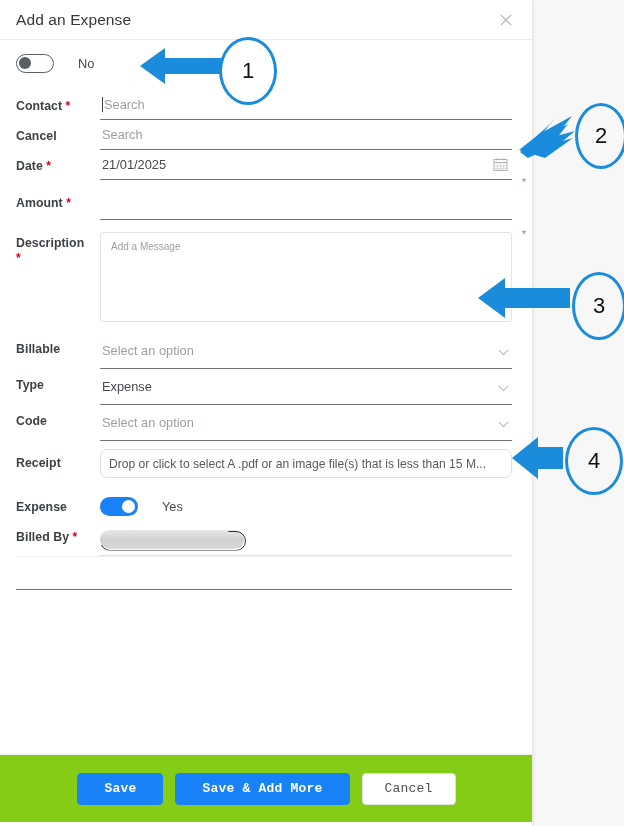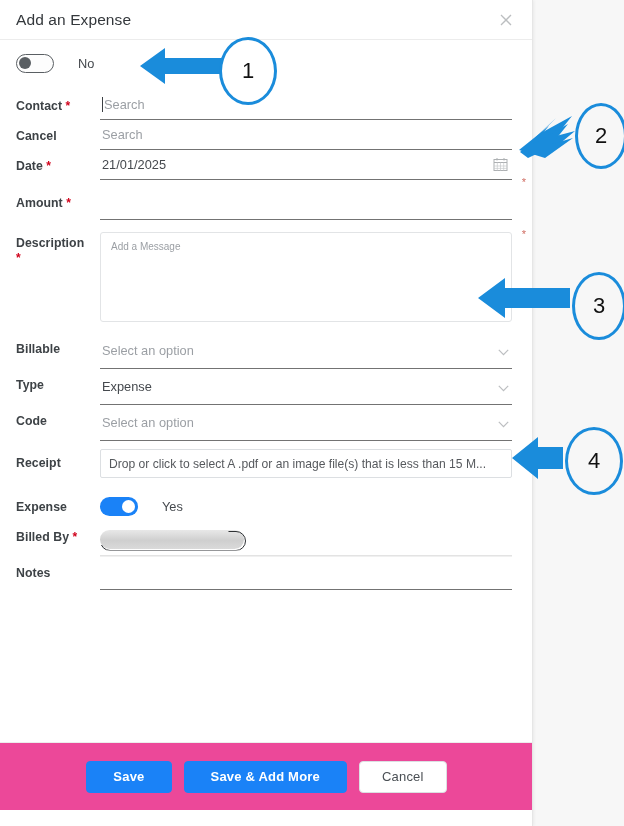--- a/index.html
+++ b/index.html
@@ -196,21 +196,21 @@
     top: 11px;
     width: 11px;
     height: 7px;
     opacity: 0.45;
   }
 
   
   .dropzone {
     height: 29px;
     border: 1px solid #dcdfe2;
-    border-radius: 2px;
+    border-radius: 7px;
     display: flex;
     align-items: center;
     padding: 0 8px;
     font-size: 12.1px;
     color: #56595d;
     box-sizing: border-box;
     white-space: nowrap;
     overflow: hidden;
     background: #fff;
   }
@@ -239,30 +239,31 @@
     border: 1.2px solid #2e3134;
     border-radius: 11px;
     box-sizing: border-box;
     clip-path: polygon(88% 0, 100% 0, 100% 100%, 0 100%, 0 72%, 88% 72%);
   }
 
   
   .footer {
     position: absolute;
     left: 0;
-    bottom: 16px;
+    bottom: 4px;
     width: 533px;
     height: 68px;
     border-top: 1px solid #ececec;
     display: flex;
     align-items: center;
     justify-content: center;
     gap: 12px;
-    background: #ec4899;
-    box-sizing: border-box;
+    background: #84cc16;
+    box-sizing: border-box;
+    font-family: Liberation Mono, monospace;
   }
   .btn {
     height: 32px;
     border-radius: 4px;
     font-size: 13px;
     font-weight: bold;
     display: inline-flex;
     align-items: center;
     justify-content: center;
     cursor: pointer;
@@ -476,23 +477,20 @@
         <span>Billed By</span><span class="req"> *</span>
       </div>
       <div class="field">
         <div class="redacted-wrap">
           <span class="redacted"></span>
         </div>
       </div>
     </div>
 
     <div class="row">
-      <div class="lbl" style="padding-top:10px;">
-        <span>Notes</span>
-      </div>
       <div class="field">
         <div class="u-input" style="height:34px;border-top:1px solid #f0f0f0;">
           <span class="val"></span>
         </div>
       </div>
     </div>
 
   </div>
 
   <div class="footer">

